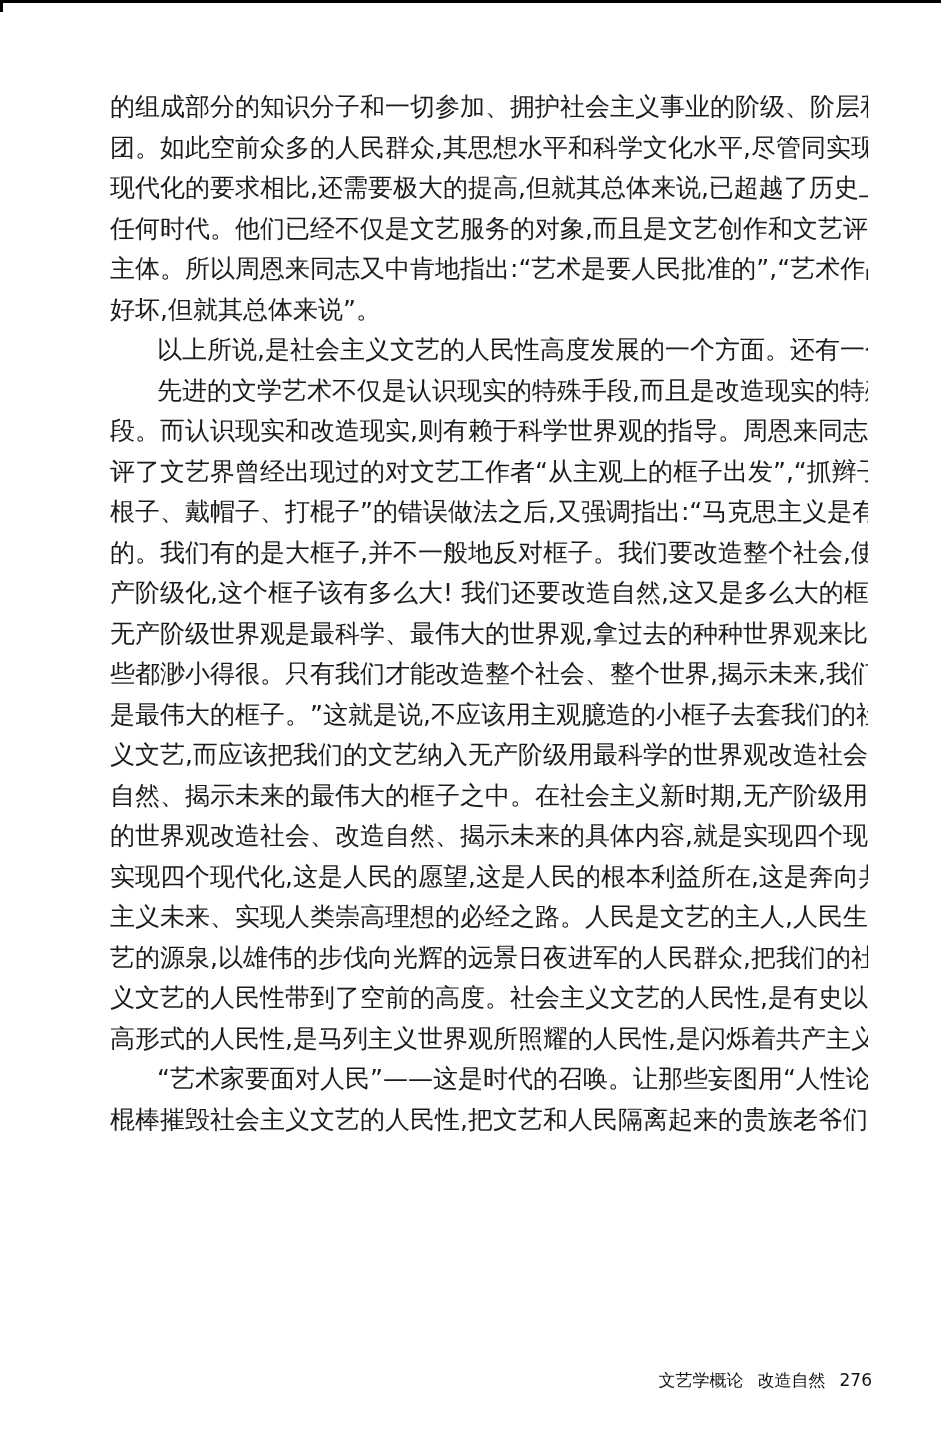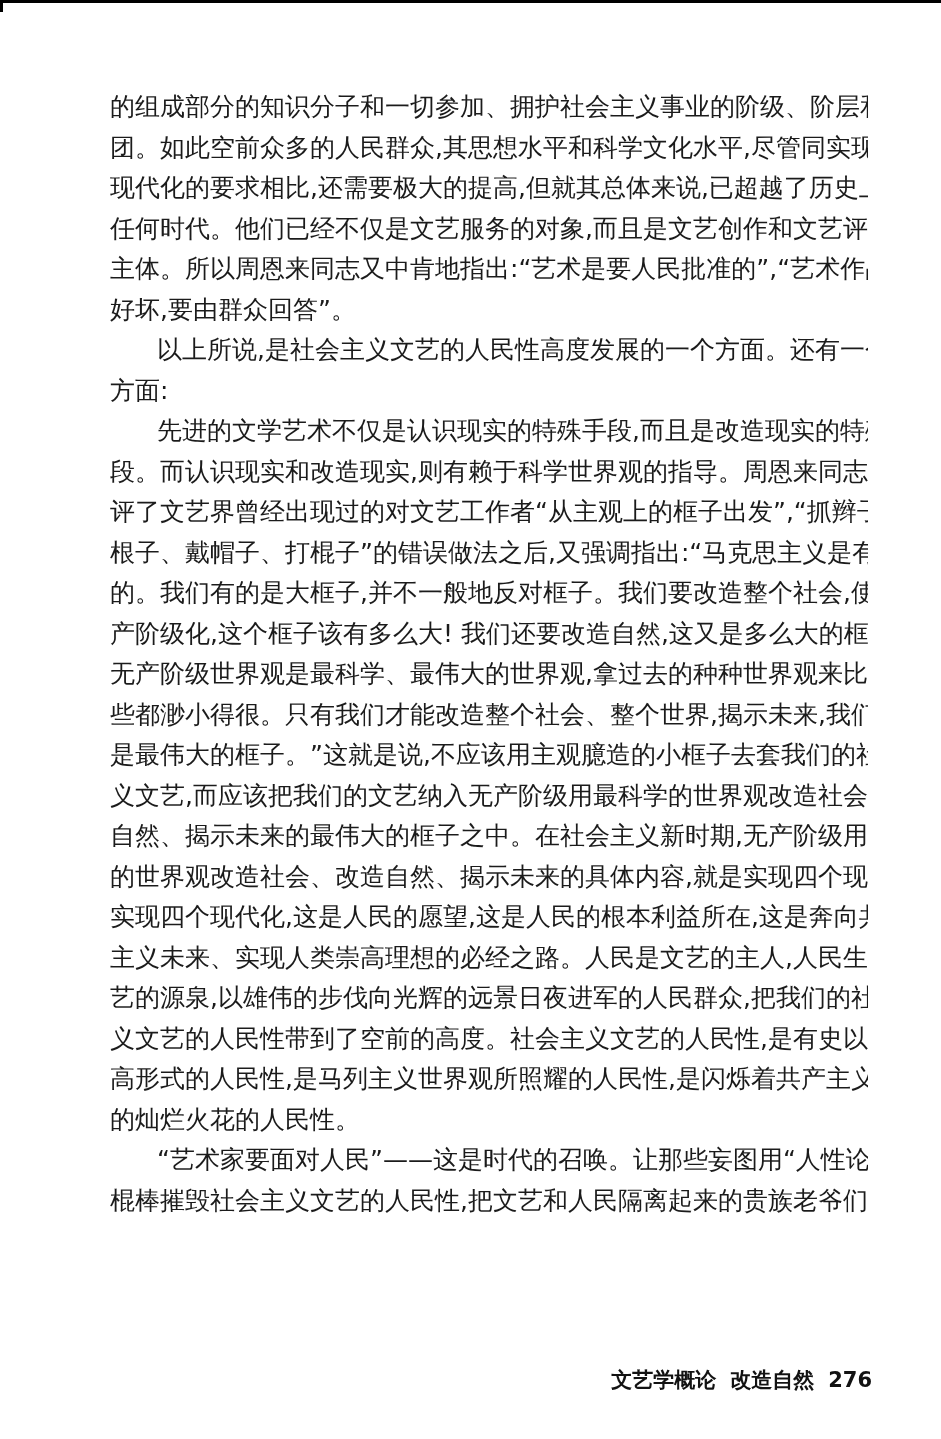--- a/index.html
+++ b/index.html
@@ -63,66 +63,64 @@
   .line.indent {
     text-indent: 47px;
   }
   .footer {
     position: absolute;
     top: 1367px;
     right: 69px;
     display: flex;
     align-items: center;
     gap: 14px;
-    font-size: 21px;
-    font-weight: bold;
+    font-size: 17px;
+    font-weight: normal;
     color: #121212;
     line-height: 26px;
     white-space: nowrap;
   }
 </style>
 </head>
 <body>
 
 <div class="page">
   <div class="scan-top-edge"></div>
   <div class="scan-left-notch"></div>
 
   <div class="text-block" id="text-block">
       <div class="para">
         <div class="line">的组成部分的知识分子和一切参加、拥护社会主义事业的阶级、阶层和社会集</div>
         <div class="line">团。如此空前众多的人民群众,其思想水平和科学文化水平,尽管同实现四个</div>
         <div class="line">现代化的要求相比,还需要极大的提高,但就其总体来说,已超越了历史上的</div>
         <div class="line">任何时代。他们已经不仅是文艺服务的对象,而且是文艺创作和文艺评论的</div>
         <div class="line">主体。所以周恩来同志又中肯地指出:“艺术是要人民批准的”,“艺术作品的</div>
-        <div class="line last">好坏,要由群众回答”。</div>
+        <div class="line last">好坏,但就其总体来说”。</div>
       </div>
       <div class="para">
         <div class="line indent">以上所说,是社会主义文艺的人民性高度发展的一个方面。还有一个</div>
-        <div class="line last">方面:</div>
       </div>
       <div class="para">
         <div class="line indent">先进的文学艺术不仅是认识现实的特殊手段,而且是改造现实的特殊手</div>
         <div class="line">段。而认识现实和改造现实,则有赖于科学世界观的指导。周恩来同志在批</div>
         <div class="line">评了文艺界曾经出现过的对文艺工作者“从主观上的框子出发”,“抓辫子、挖</div>
         <div class="line">根子、戴帽子、打棍子”的错误做法之后,又强调指出:“马克思主义是有框子</div>
         <div class="line">的。我们有的是大框子,并不一般地反对框子。我们要改造整个社会,使之无</div>
         <div class="line">产阶级化,这个框子该有多么大! 我们还要改造自然,这又是多么大的框子!</div>
         <div class="line">无产阶级世界观是最科学、最伟大的世界观,拿过去的种种世界观来比较,那</div>
         <div class="line">些都渺小得很。只有我们才能改造整个社会、整个世界,揭示未来,我们有的</div>
         <div class="line">是最伟大的框子。”这就是说,不应该用主观臆造的小框子去套我们的社会主</div>
         <div class="line">义文艺,而应该把我们的文艺纳入无产阶级用最科学的世界观改造社会、改造</div>
         <div class="line">自然、揭示未来的最伟大的框子之中。在社会主义新时期,无产阶级用最科学</div>
         <div class="line">的世界观改造社会、改造自然、揭示未来的具体内容,就是实现四个现代化。</div>
         <div class="line">实现四个现代化,这是人民的愿望,这是人民的根本利益所在,这是奔向共产</div>
         <div class="line">主义未来、实现人类崇高理想的必经之路。人民是文艺的主人,人民生活是文</div>
         <div class="line">艺的源泉,以雄伟的步伐向光辉的远景日夜进军的人民群众,把我们的社会主</div>
         <div class="line">义文艺的人民性带到了空前的高度。社会主义文艺的人民性,是有史以来最</div>
         <div class="line">高形式的人民性,是马列主义世界观所照耀的人民性,是闪烁着共产主义理想</div>
-        <div class="line last">的灿烂火花的人民性。</div>
       </div>
       <div class="para">
         <div class="line indent">“艺术家要面对人民”——这是时代的召唤。让那些妄图用“人性论”的</div>
         <div class="line">棍棒摧毁社会主义文艺的人民性,把文艺和人民隔离起来的贵族老爷们见鬼</div>
       </div>
     </div>
 
   <div class="footer">
     <span>文艺学概论</span>
     <span>改造自然</span>

